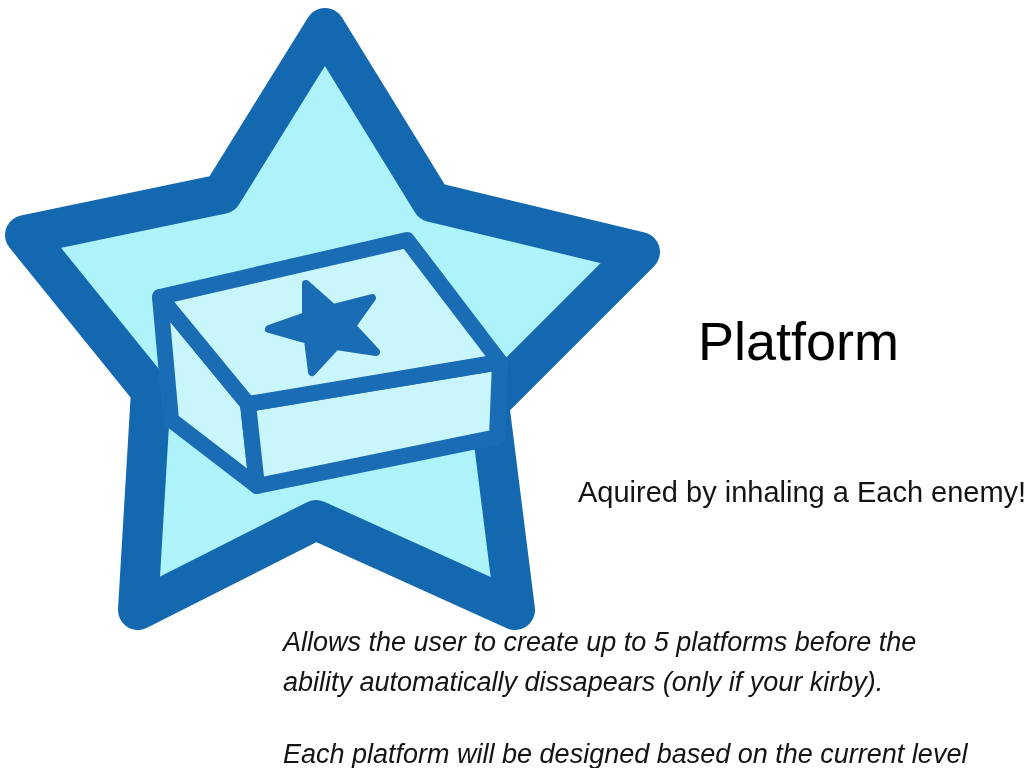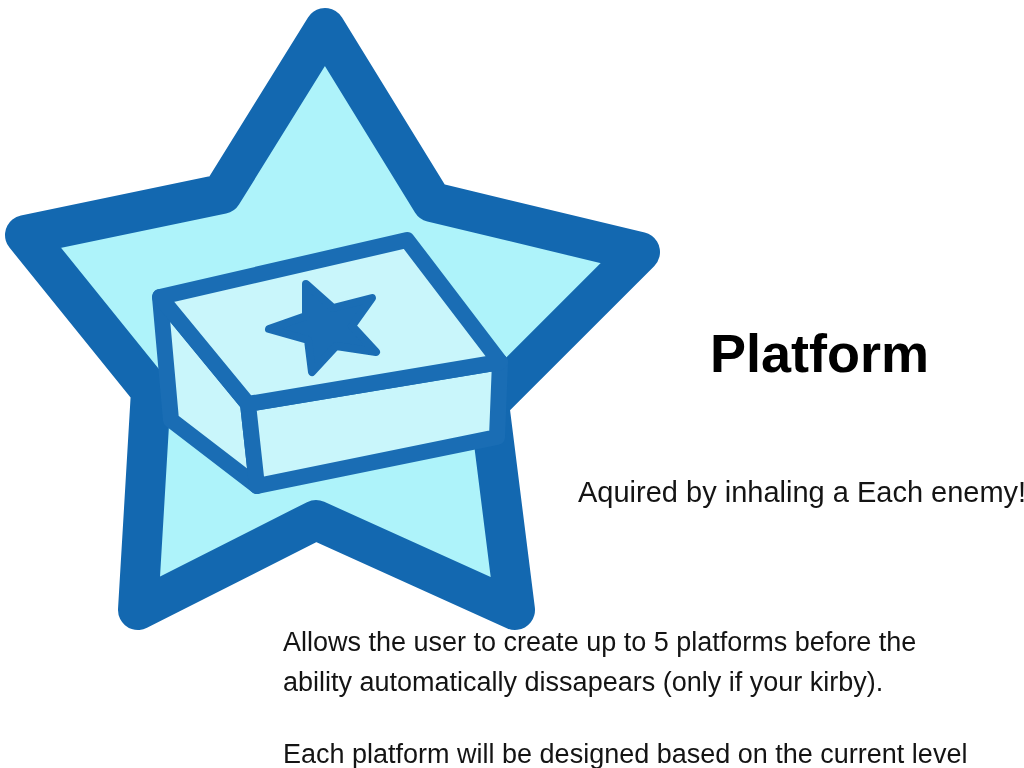--- a/index.html
+++ b/index.html
@@ -19,24 +19,24 @@
   }
   .badge-svg {
     position: absolute;
     left: 0;
     top: 0;
   }
   .ability-title {
     position: absolute;
     left: 698px;
     top: 312px;
-    margin: 12px;
+    margin: 0;
     font-size: 54px;
     line-height: 1.1;
-    font-weight: 700;
+    font-weight: 400;
     color: #000000;
     letter-spacing: 0px;
     white-space: nowrap;
   }
   .acquisition-note {
     position: absolute;
     left: 578px;
     top: 474px;
     font-size: 29px;
     line-height: 1.25;
@@ -48,20 +48,21 @@
     left: 283px;
     top: 622px;
     width: 740px;
     font-size: 27px;
     line-height: 40px;
     color: #141414;
   }
   .description p {
     margin: 0;
     white-space: pre-line;
+    font-style: italic;
   }
   .description p + p {
     margin-top: 32px;
   }
 </style>
 </head>
 <body>
 
 <div class="slide">
 

